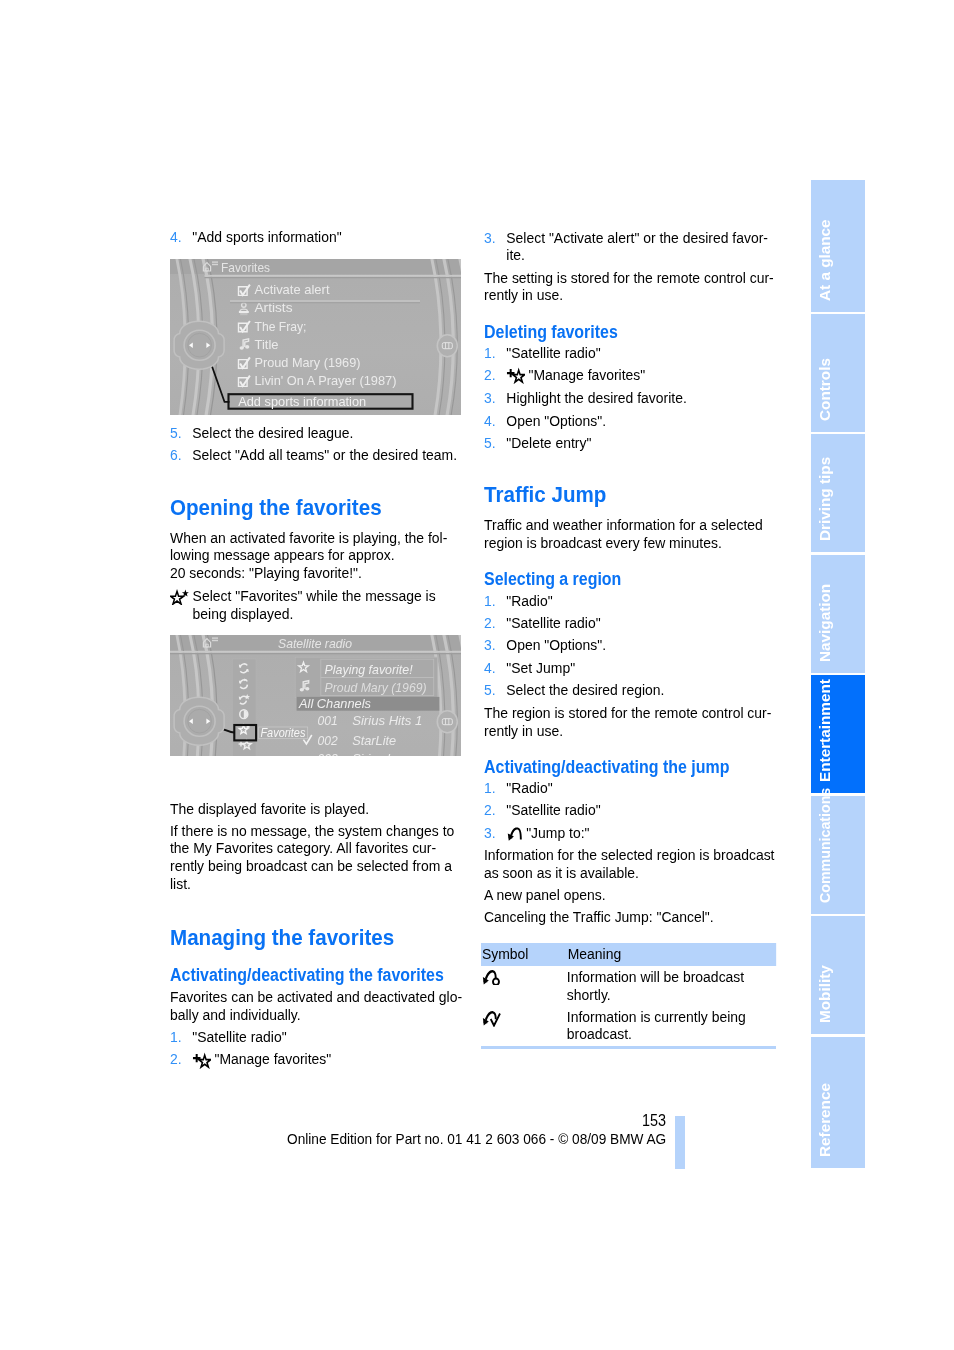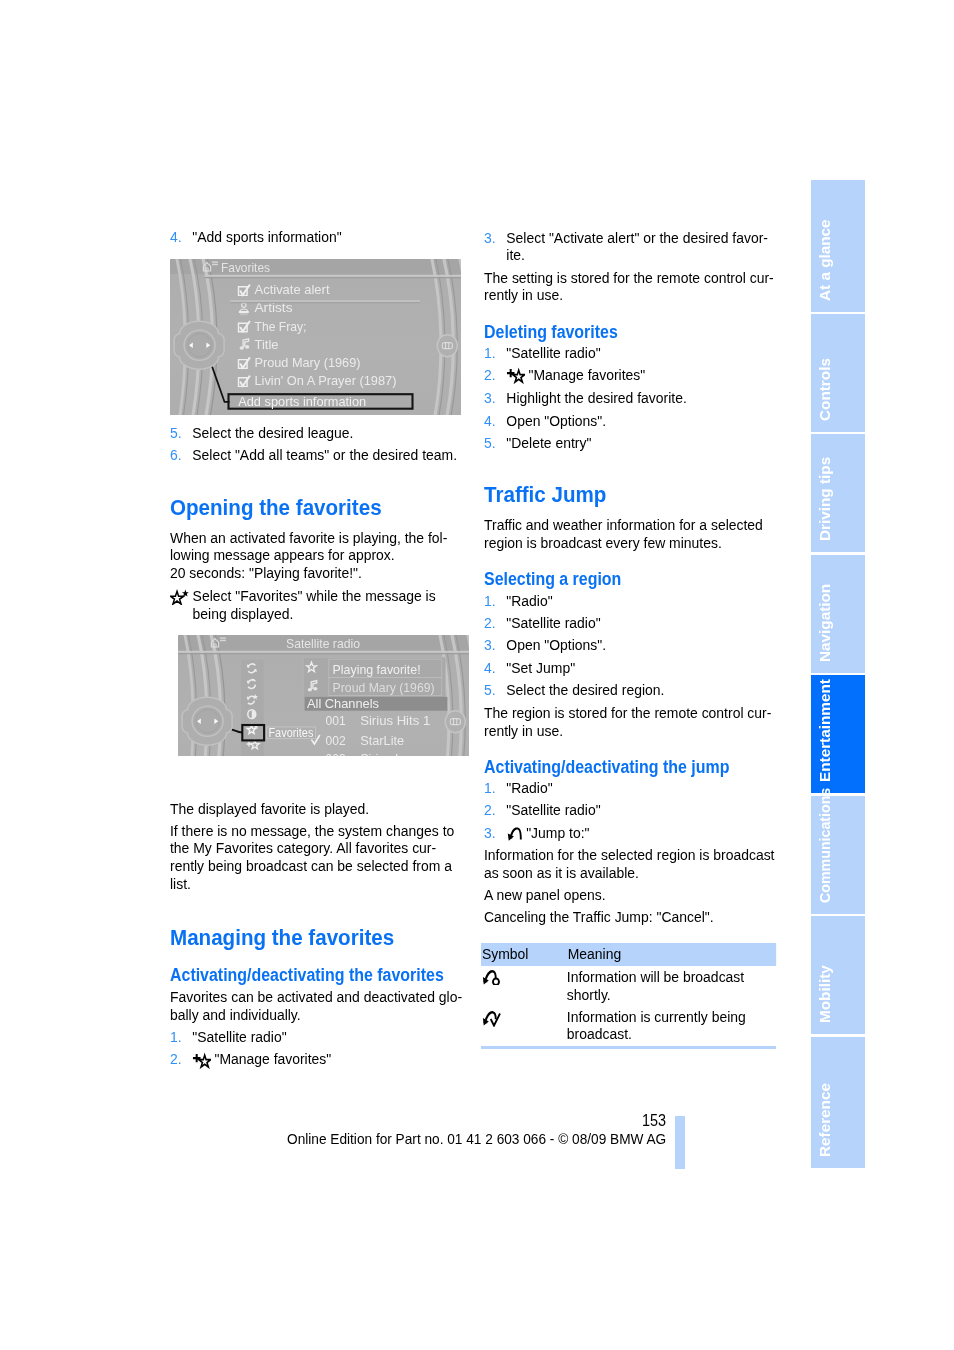--- a/index.html
+++ b/index.html
@@ -168,21 +168,21 @@
 <div class="bul abs cond" style="left:169.5px;top:587.4px;line-height:17.6px;">
       <span style="flex:0 0 24.5px;"><svg class="ic" width="21" height="16" viewBox="0 0 21 16" style="margin-right:3.8px;vertical-align:-3.6px">
           <path d="M7.7 2.4 L9.45 7.2 L14.9 7.2 L10.5 10.2 L12.2 15.1 L7.7 12.1 L3.2 15.1 L4.9 10.2 L0.5 7.2 L5.95 7.2 Z" fill="none" stroke="#000" stroke-width="1.65" stroke-linejoin="miter"></path>
           <path d="M16.9 0.6 L17.9 3.2 L20.7 3.25 L18.45 4.85 L19.3 7.5 L16.9 5.9 L14.5 7.5 L15.35 4.85 L13.1 3.25 L15.9 3.2 Z" fill="#000"></path>
         </svg></span>
       <span>
         <span class="ln">Select "Favorites" while the message is</span>
         <span class="ln">being displayed.</span>
       </span>
     </div>
-<div class="fig" style="left:178px;top:635px;width:291px;height:121px;">
+<div class="fig" style="left:170px;top:635px;width:291px;height:121px;font-style:italic;">
 <svg width="291" height="155" viewBox="0 0 291 155">
   <defs>
     <linearGradient id="bgb" x1="0" y1="0" x2="0" y2="1">
       <stop offset="0" stop-color="#a9a9a9"></stop>
             <stop offset="0.12" stop-color="#aeaeae"></stop>
       <stop offset="0.6" stop-color="#b1b1b1"></stop>
             <stop offset="1" stop-color="#aeaeae"></stop>
     </linearGradient>
   </defs>
   <rect x="0" y="0" width="291" height="155" fill="url(#bgb)"></rect>

